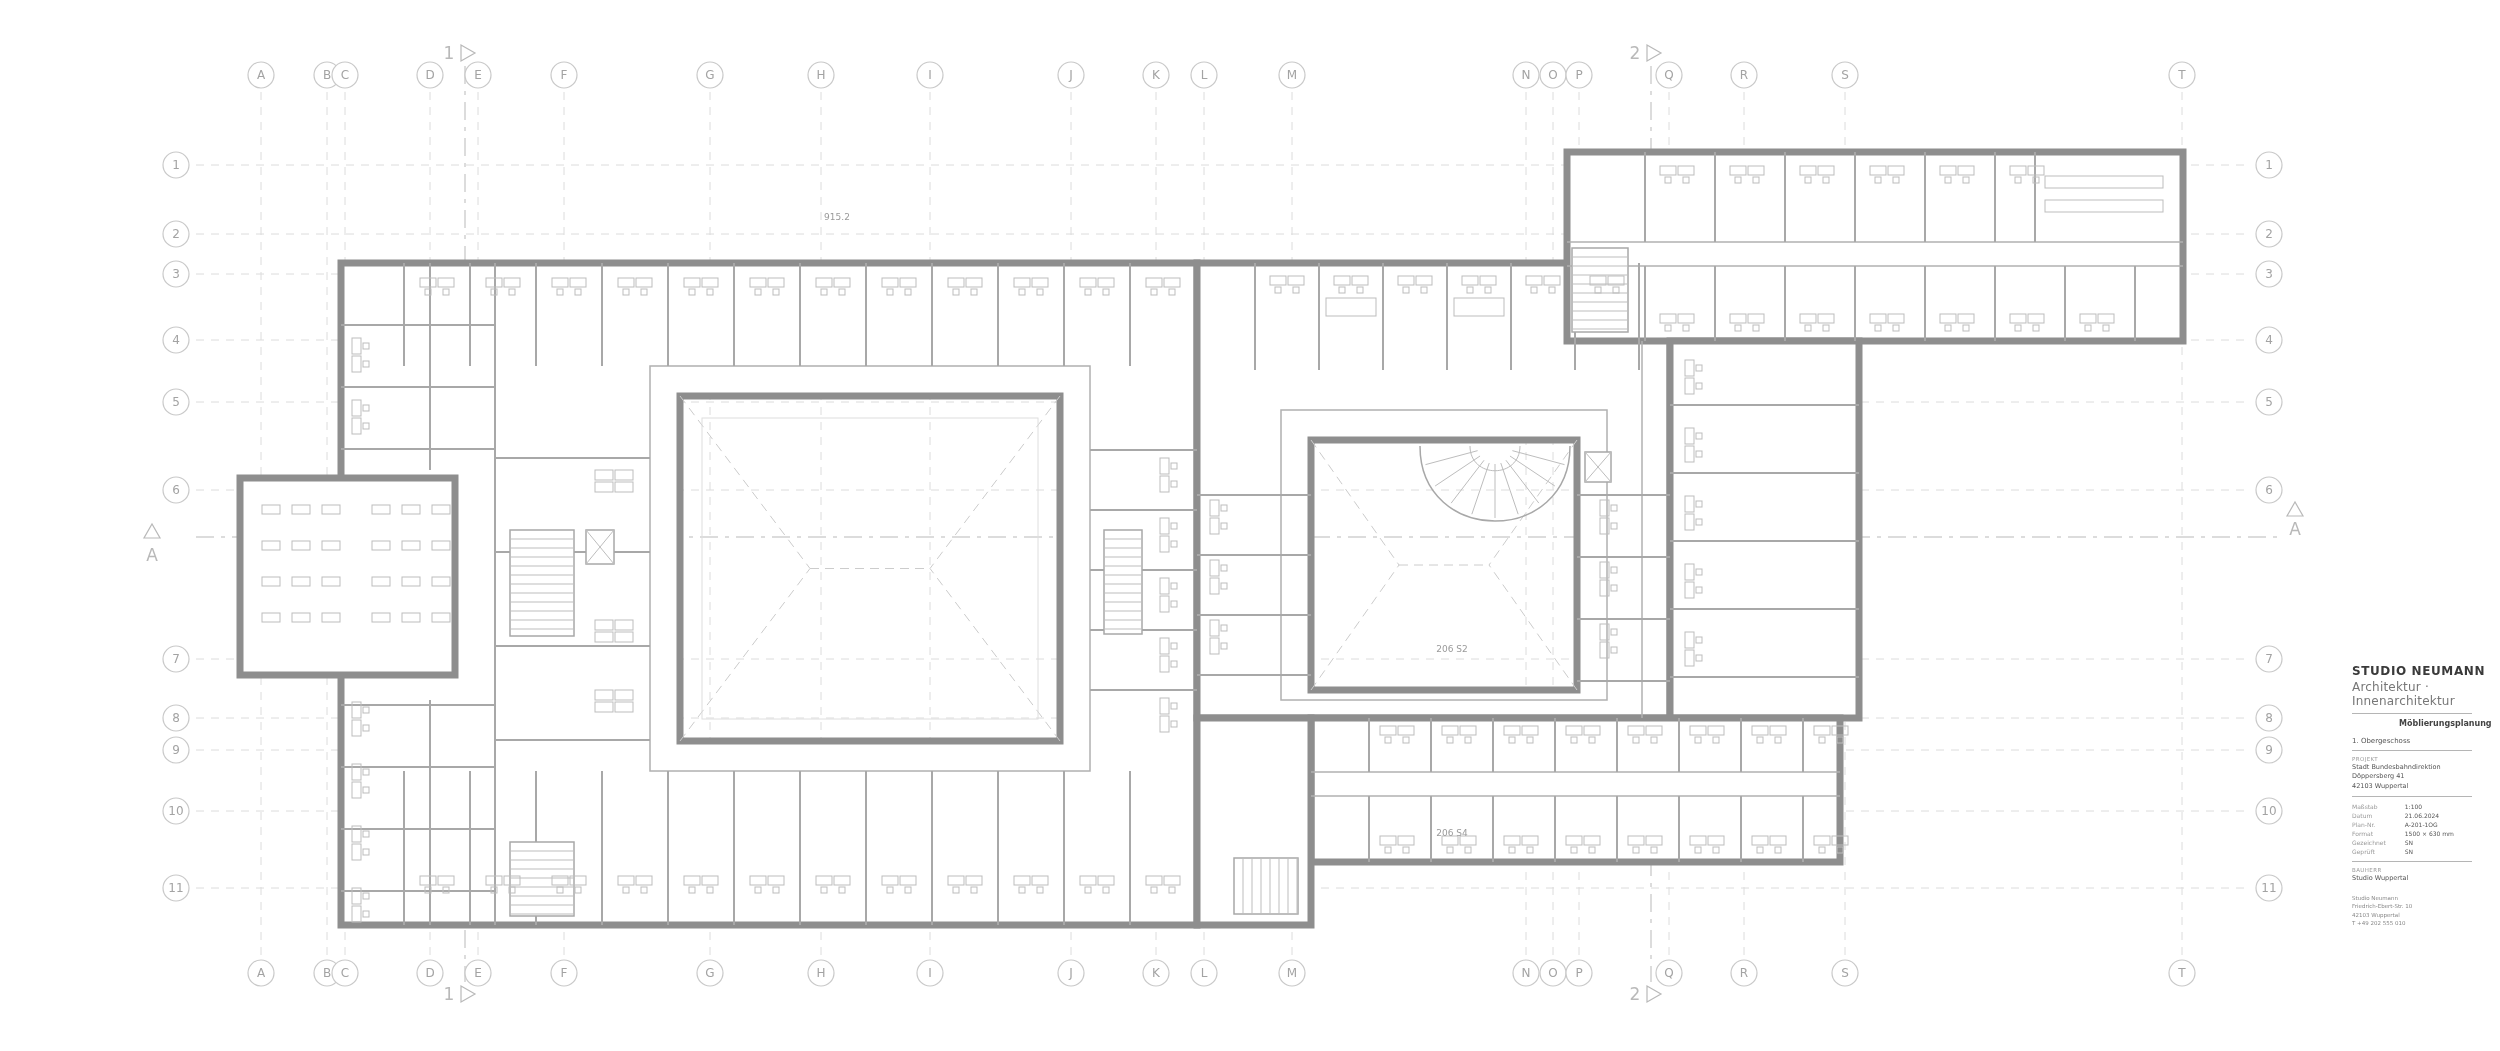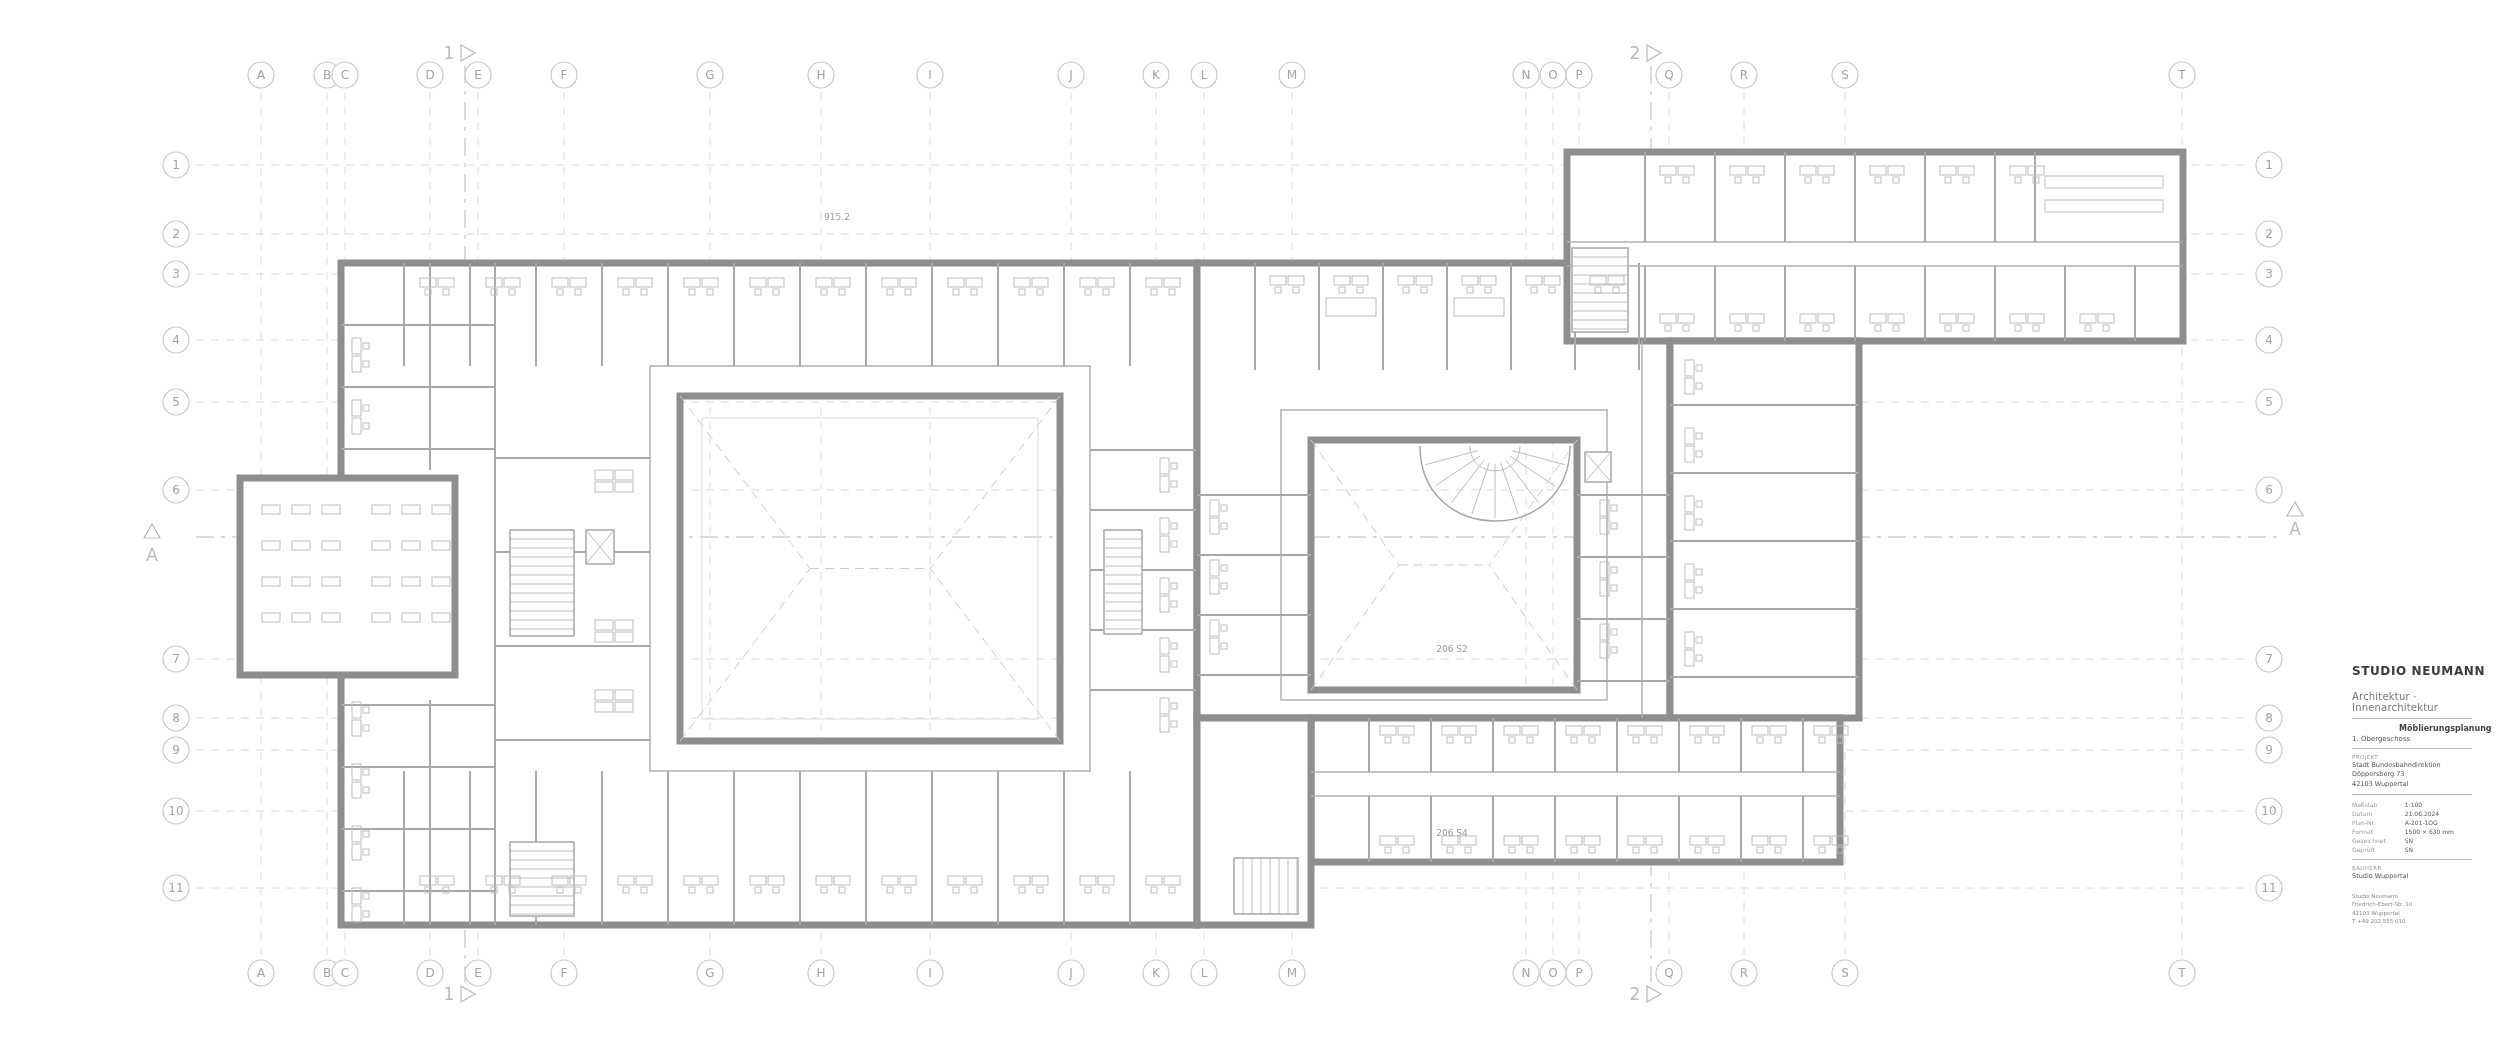--- a/index.html
+++ b/index.html
@@ -3,24 +3,24 @@
 <meta charset="utf-8">
 <style>
   html,body{margin:0;padding:0;background:#ffffff;}
   body{width:2500px;height:1051px;overflow:hidden;font-family:"DejaVu Sans",sans-serif;}
   .canvas{position:relative;width:2500px;height:1051px;background:#fff;}
   svg{position:absolute;left:0;top:0;}
   svg text{font-family:"DejaVu Sans",sans-serif;}
 
   .titleblock{position:absolute;left:2352px;top:664px;width:120px;color:#555;}
   .tb-name{font-size:12px;font-weight:bold;letter-spacing:.6px;color:#3a3a3a;white-space:nowrap;}
-  .tb-tag{font-size:10px;color:#777;margin-top:13px;letter-spacing:.2px;}
+  .tb-tag{font-size:12px;color:#777;margin-top:2px;letter-spacing:.2px;}
   hr.tb{border:0;border-top:1px solid #b5b5b5;margin:5px 0;}
   .tb-title{font-size:8px;font-weight:bold;color:#444;padding-left:47px;}
-  .tb-sub{font-size:7px;color:#555;margin-top:2px;}
+  .tb-sub{font-size:7px;color:#555;margin-top:9px;}
   .tb-label{font-size:5.5px;text-transform:uppercase;letter-spacing:.4px;color:#999;margin:4px 0 1px;}
   .tb-line{font-size:6.5px;color:#555;line-height:1.45;}
   .tb-meta{width:100%;border-collapse:collapse;margin-top:2px;}
   .tb-meta td{font-size:6px;color:#555;padding:1px 0;vertical-align:top;}
   .tb-meta td.l{color:#999;width:44%;}
   .tb-foot{margin-top:10px;font-size:5.5px;color:#888;line-height:1.55;}
 </style>
 </head>
 <body>
 
@@ -901,21 +901,21 @@
 
   <aside class="titleblock">
     <div class="tb-name">STUDIO NEUMANN</div>
     <div class="tb-tag">Architektur · Innenarchitektur</div>
     <hr class="tb">
     <div class="tb-title">Möblierungsplanung</div>
     <div class="tb-sub">1. Obergeschoss</div>
     <hr class="tb">
     <div class="tb-label">Projekt</div>
     <div class="tb-line">Stadt Bundesbahndirektion</div>
-    <div class="tb-line">Döppersberg 73</div>
+    <div class="tb-line">Döppersberg 41</div>
     <div class="tb-line">42103 Wuppertal</div>
     <hr class="tb">
     <table class="tb-meta">
       <tbody>
           <tr>
             <td class="l">Maßstab</td>
             <td>1:100</td>
           </tr>
       <tr>
             <td class="l">Datum</td>

